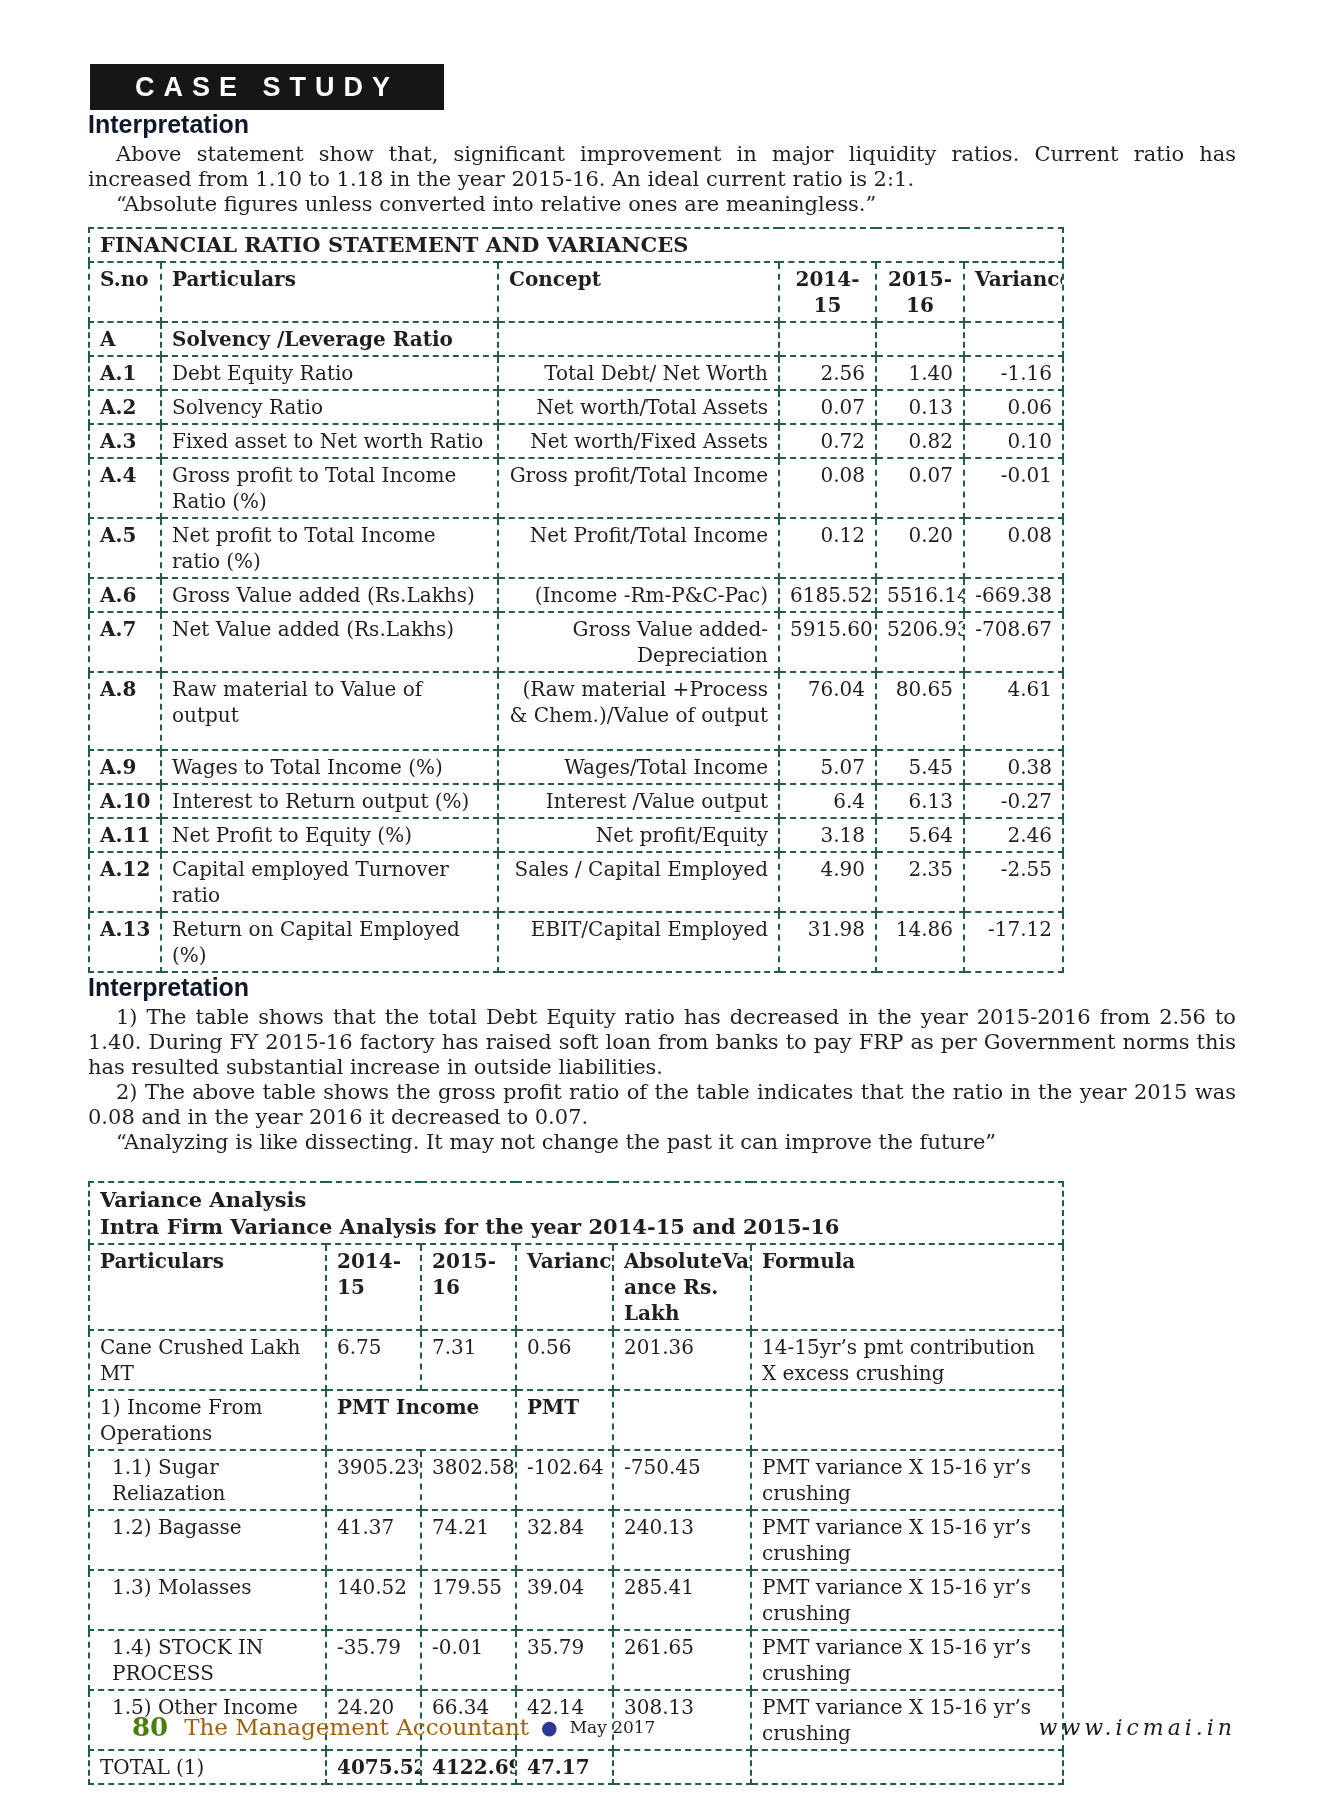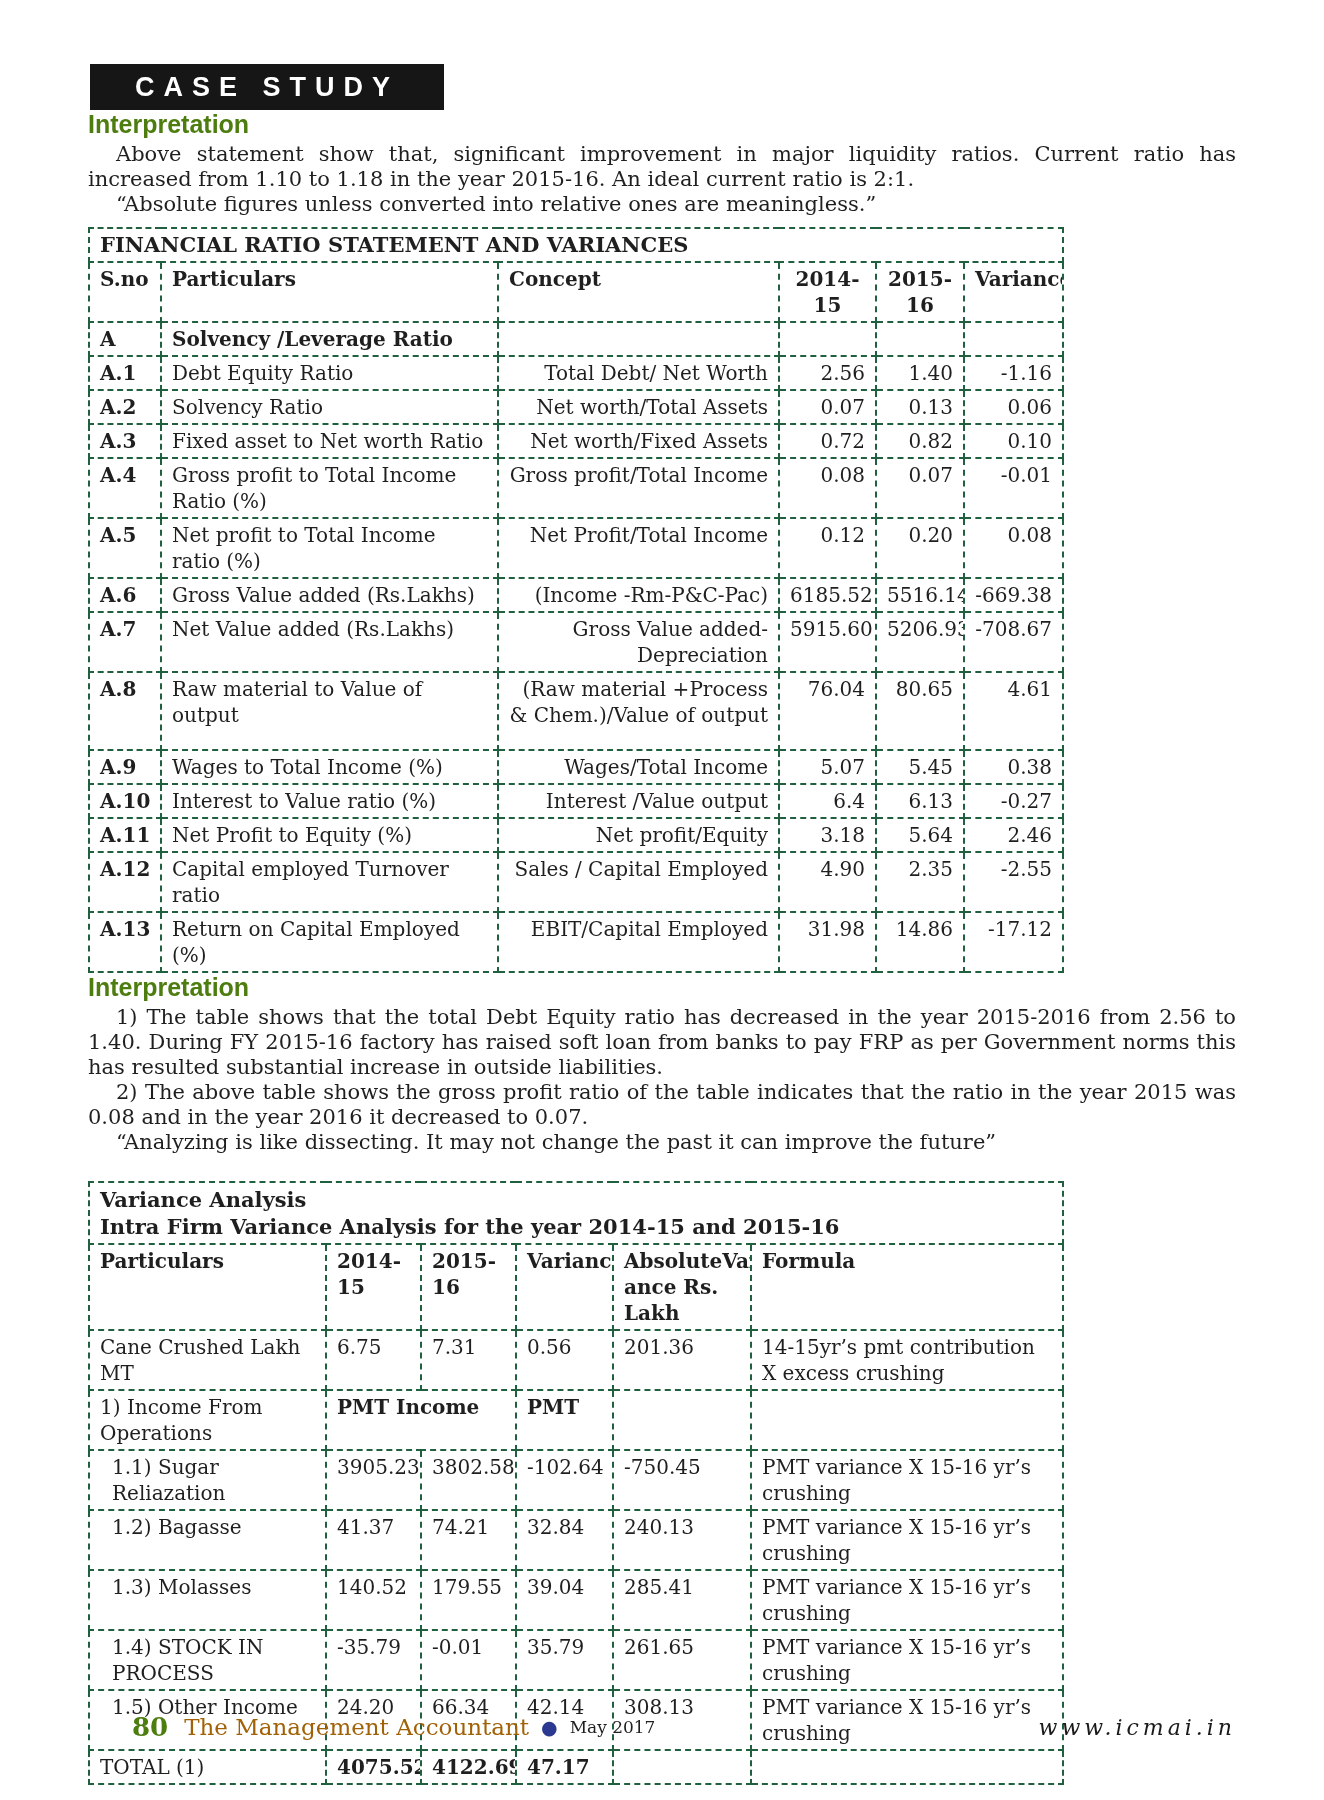--- a/index.html
+++ b/index.html
@@ -10,21 +10,21 @@
   .case-box{
     margin:64px 0 0 90px;width:354px;height:46px;background:#161616;
     display:flex;align-items:center;justify-content:center;
   }
   .case-box span{
     color:#ffffff;font-family:"Liberation Sans", sans-serif;font-weight:bold;
     font-size:27px;letter-spacing:9px;
   }
   .content{margin:0 88px;width:1148px;}
   h2.interp{
-    font-family:"Liberation Sans", sans-serif;font-weight:bold;color:#4d7c0f;
+    font-family:"Liberation Sans", sans-serif;font-weight:bold;color:#0f172a;
     font-size:25px;margin:0 0 4px 0;line-height:28px;
   }
   .h1-gap{margin-top:70px;}
   .h2-gap{margin-top:14px;}
   p.body-p{
     font-size:21px;line-height:25px;margin:0;text-align:justify;text-indent:28px;
   }
   p.noj{text-align:left;}
   table.dtab{
     border-collapse:collapse;width:974px;table-layout:fixed;
@@ -165,21 +165,21 @@
     <tr>
           <td class="sno">A.9</td>
           <td>Wages to Total Income (%)</td>
           <td class="concept">Wages/Total Income</td>
           <td class="num">5.07</td>
           <td class="num">5.45</td>
           <td class="num">0.38</td>
         </tr>
     <tr>
           <td class="sno">A.10</td>
-          <td>Interest to Value ratio (%)</td>
+          <td>Interest to Return output (%)</td>
           <td class="concept">Interest /Value output</td>
           <td class="num">6.4</td>
           <td class="num">6.13</td>
           <td class="num">-0.27</td>
         </tr>
     <tr>
           <td class="sno">A.11</td>
           <td>Net Profit to Equity (%)</td>
           <td class="concept">Net profit/Equity</td>
           <td class="num">3.18</td>

